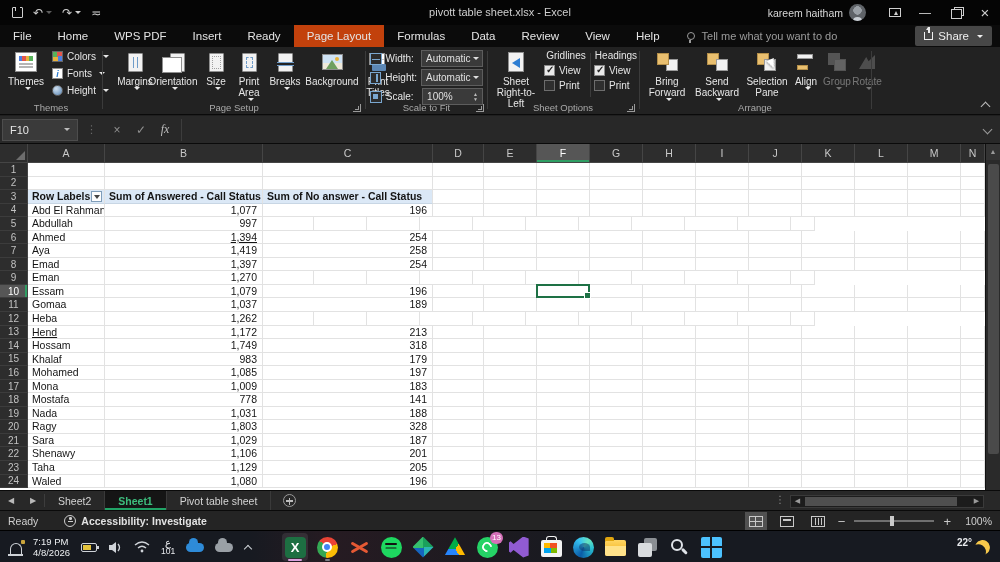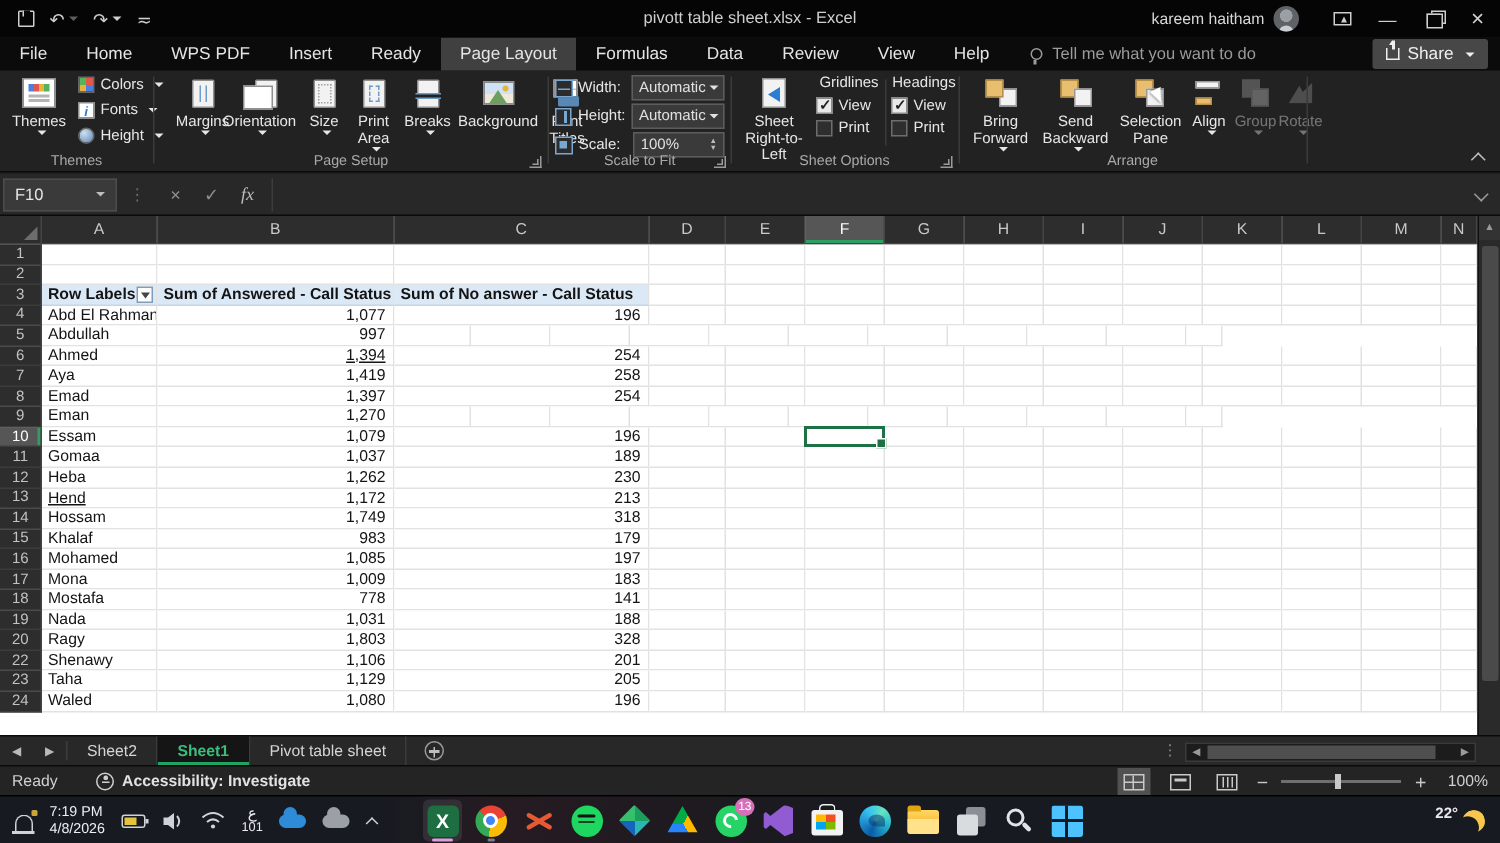--- a/index.html
+++ b/index.html
@@ -23,21 +23,21 @@
   .winbtn { width:30px; height:25px; display:flex; align-items:center; justify-content:center; color:#cfcfcf; font-size:12px; }
   .ribopt { width:12px; height:9px; border:1px solid #cfcfcf; position:relative; }
   .ribopt::after { content:""; position:absolute; left:3.5px; top:1.5px; width:0; height:0; border-left:2.5px solid transparent; border-right:2.5px solid transparent; border-bottom:4px solid #cfcfcf; }
   .restore-ico { width:9px; height:8px; border:1px solid #cfcfcf; position:relative; background:#050505; }
   .restore-ico::before { content:""; position:absolute; left:2px; top:-3px; width:8px; height:7px; border:1px solid #cfcfcf; }
   .restore-ico::after { content:""; position:absolute; left:-1px; top:-1px; width:9px; height:8px; background:#050505; border:1px solid #cfcfcf; }
 
   
   #tabrow { position:absolute; left:0; top:25px; width:1000px; height:22px; background:#0b0b0b; display:flex; align-items:stretch; z-index:4; }
   .rtab { padding:0 13px; font-size:11.5px; color:#e4e4e4; display:flex; align-items:center; white-space:nowrap; }
-  .rtab.active { background:#404040; }
+  .rtab.active { background:#c2410c; }
   #tellme { display:flex; align-items:center; margin-left:14px; color:#9b9b9b; font-size:11px; }
   .bulb { width:8px; height:8px; border:1.5px solid #9b9b9b; border-radius:50%; position:relative; margin-right:7px; }
   .bulb::after { content:""; position:absolute; left:1.5px; bottom:-4px; width:2px; height:3px; background:#9b9b9b; }
   #share-btn { position:absolute; right:8px; top:1px; height:20px; background:#474747; border-radius:2px; display:flex; align-items:center; padding:0 9px; color:#efefef; font-size:11.5px; gap:5px; }
   .share-ico { width:9px; height:8px; border:1px solid #efefef; border-top:none; position:relative; }
   .share-ico::after { content:""; position:absolute; left:2.5px; top:-5px; width:2px; height:6px; background:#efefef; }
   .share-ico::before { content:""; position:absolute; left:1px; top:-5px; width:0; height:0; border-left:2.5px solid transparent; border-right:2.5px solid transparent; border-bottom:3px solid #efefef; }
 
   
   #ribbon { position:absolute; left:0; top:47px; width:1000px; height:68px; background:#222222; border-bottom:1px solid #0a0a0a; z-index:3; }
@@ -708,21 +708,20 @@
           <div class="gcell" style="width: 53px;"></div>
           <div class="gcell" style="width: 53px;"></div>
           <div class="gcell" style="width: 53px;"></div>
           <div class="gcell" style="width: 53px;"></div>
           <div class="gcell" style="width: 24px;"></div>
         </div>
         <div class="grow">
           <div class="grh">12</div>
           <div class="gcell nm" style="width: 77px;">Heba</div>
           <div class="gcell num" style="width: 158px;">1,262</div>
-          <div class="gcell num" style="width: 170px;">230</div>
           <div class="gcell" style="width: 51px;"></div>
           <div class="gcell" style="width: 53px;"></div>
           <div class="gcell" style="width: 53px;"></div>
           <div class="gcell" style="width: 53px;"></div>
           <div class="gcell" style="width: 53px;"></div>
           <div class="gcell" style="width: 53px;"></div>
           <div class="gcell" style="width: 53px;"></div>
           <div class="gcell" style="width: 53px;"></div>
           <div class="gcell" style="width: 53px;"></div>
           <div class="gcell" style="width: 53px;"></div>
@@ -845,20 +844,37 @@
           <div class="gcell" style="width: 53px;"></div>
           <div class="gcell" style="width: 53px;"></div>
           <div class="gcell" style="width: 53px;"></div>
           <div class="gcell" style="width: 24px;"></div>
         </div>
         <div class="grow">
           <div class="grh">20</div>
           <div class="gcell nm" style="width: 77px;">Ragy</div>
           <div class="gcell num" style="width: 158px;">1,803</div>
           <div class="gcell num" style="width: 170px;">328</div>
+          <div class="gcell" style="width: 51px;"></div>
+          <div class="gcell" style="width: 53px;"></div>
+          <div class="gcell" style="width: 53px;"></div>
+          <div class="gcell" style="width: 53px;"></div>
+          <div class="gcell" style="width: 53px;"></div>
+          <div class="gcell" style="width: 53px;"></div>
+          <div class="gcell" style="width: 53px;"></div>
+          <div class="gcell" style="width: 53px;"></div>
+          <div class="gcell" style="width: 53px;"></div>
+          <div class="gcell" style="width: 53px;"></div>
+          <div class="gcell" style="width: 24px;"></div>
+        </div>
+        <div class="grow">
+          <div class="grh">21</div>
+          <div class="gcell nm" style="width: 77px;">Sara</div>
+          <div class="gcell num" style="width: 158px;">1,029</div>
+          <div class="gcell num" style="width: 170px;">187</div>
           <div class="gcell" style="width: 51px;"></div>
           <div class="gcell" style="width: 53px;"></div>
           <div class="gcell" style="width: 53px;"></div>
           <div class="gcell" style="width: 53px;"></div>
           <div class="gcell" style="width: 53px;"></div>
           <div class="gcell" style="width: 53px;"></div>
           <div class="gcell" style="width: 53px;"></div>
           <div class="gcell" style="width: 53px;"></div>
           <div class="gcell" style="width: 53px;"></div>
           <div class="gcell" style="width: 53px;"></div>

